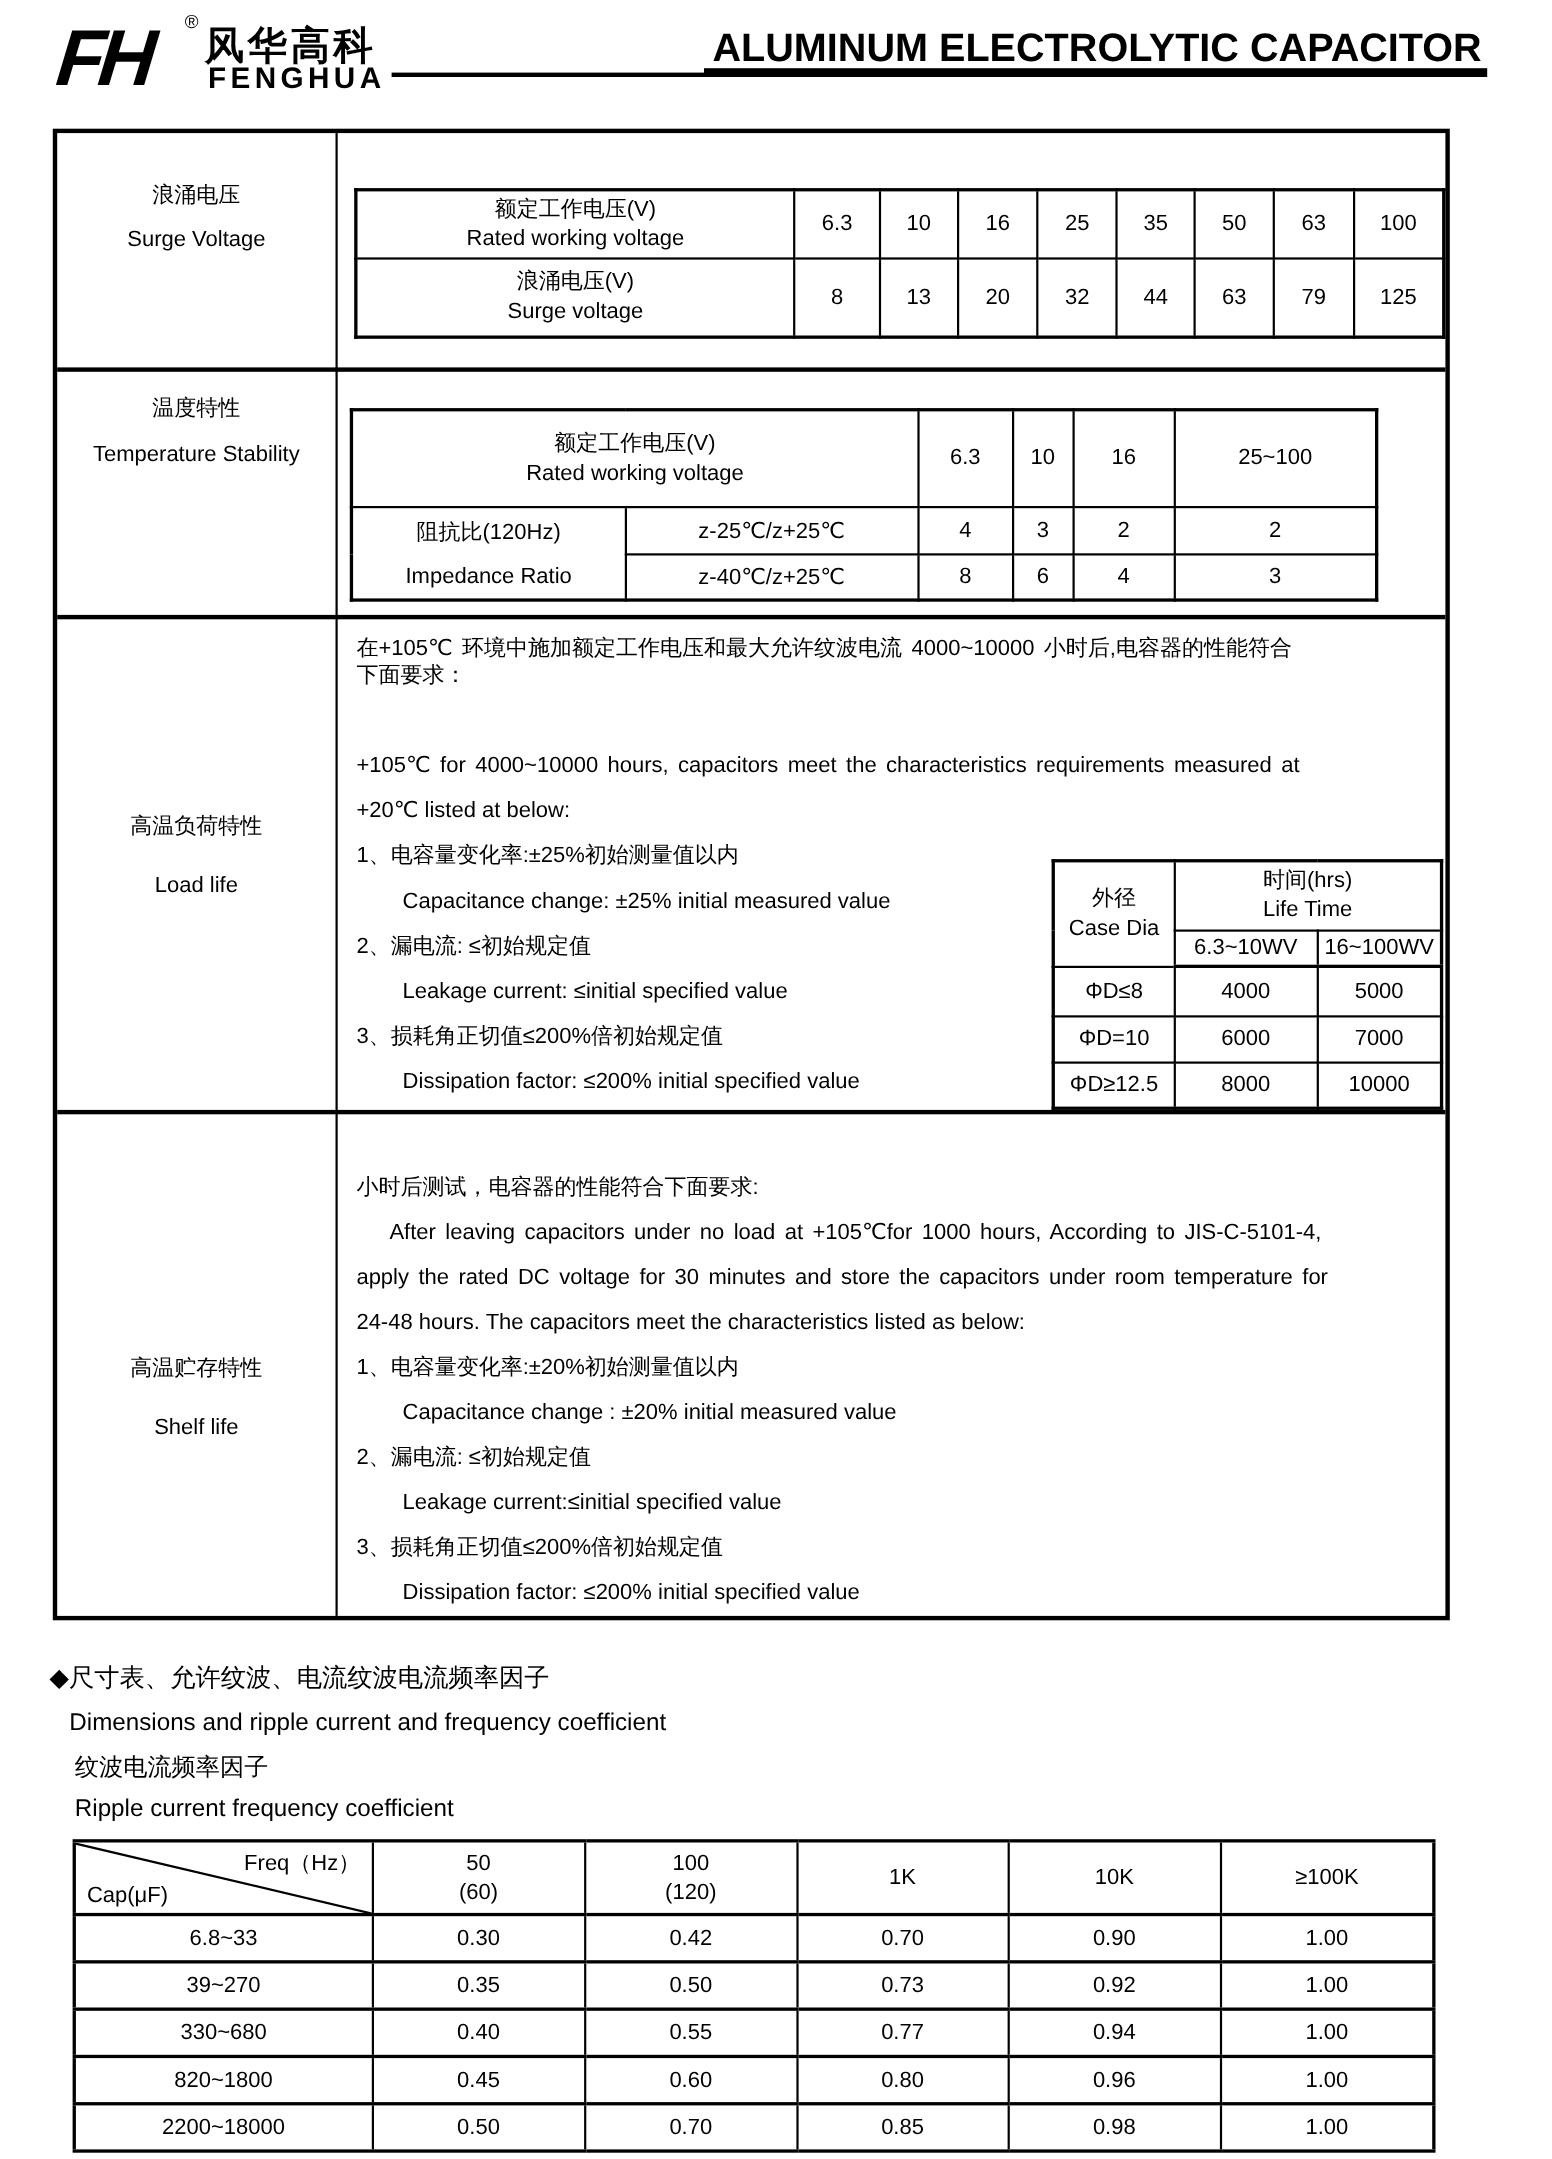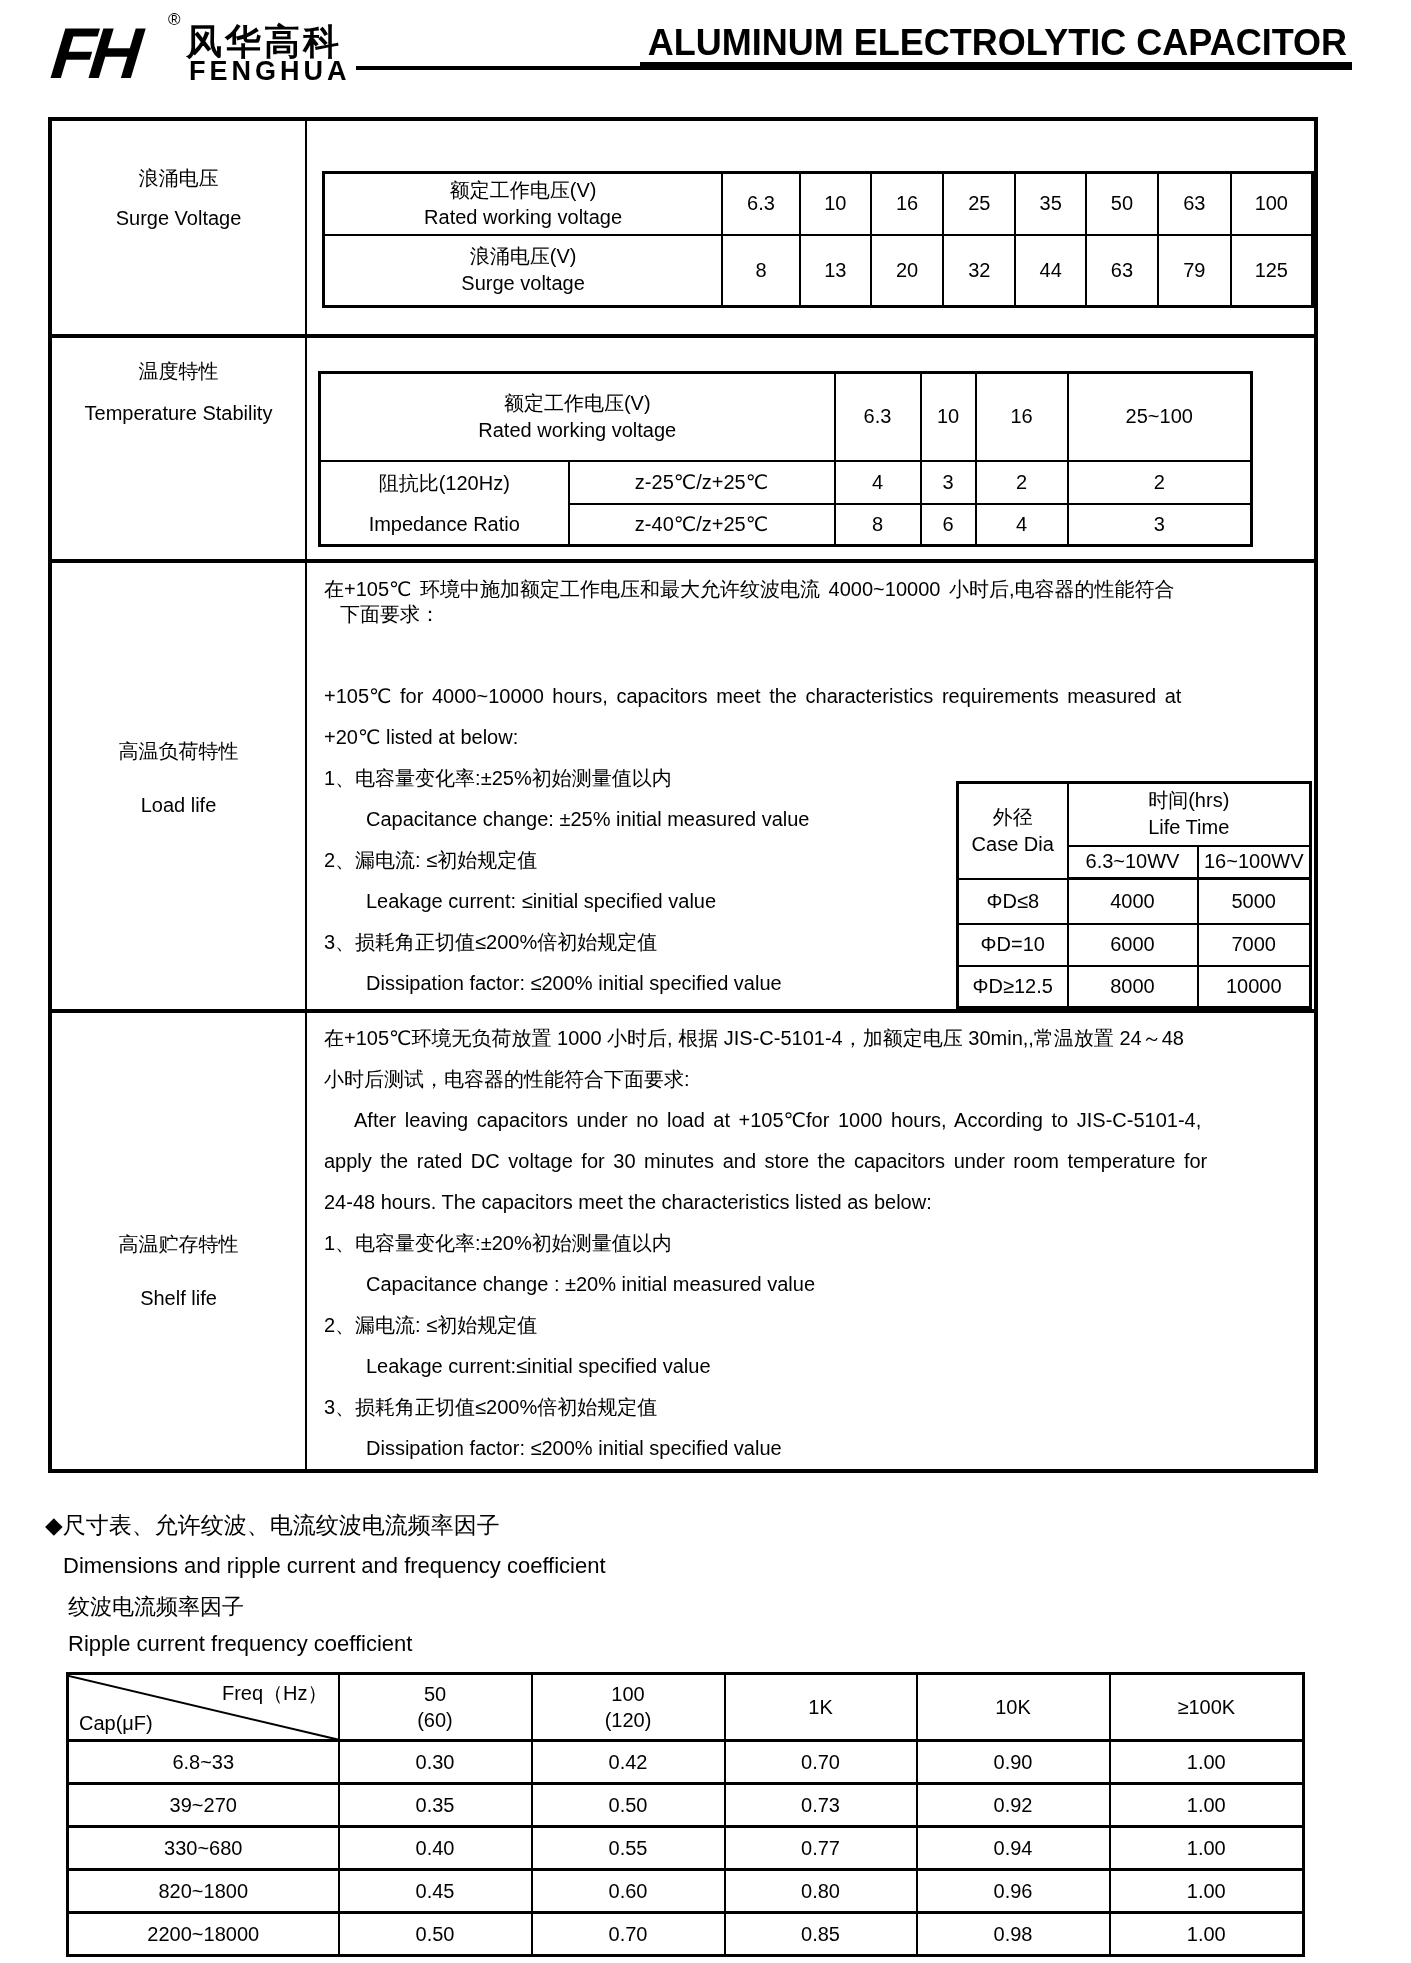--- a/index.html
+++ b/index.html
@@ -171,21 +171,21 @@
         <td>z-40℃/z+25℃</td>
         <td>8</td>
         <td>6</td>
         <td>4</td>
         <td>3</td>
       </tr>
     </tbody>
       </table>
 
     <div class="textline wide" style="top:456px;">在+105℃ 环境中施加额定工作电压和最大允许纹波电流 4000~10000 小时后,电容器的性能符合</div>
-    <div class="textline" style="top:481px;margin-left:16px;">下面要求：</div>
+    <div class="textline" style="top:481px;">下面要求：</div>
     <div class="textline wide" style="top:563px;">+105℃  for 4000~10000 hours, capacitors meet the characteristics requirements measured at</div>
     <div class="textline" style="top:604px;">+20℃  listed at below:</div>
     <div class="textline" style="top:645px;">1、电容量变化率:±25%初始测量值以内</div>
     <div class="textline ind2" style="top:686px;">Capacitance change: ±25% initial measured value</div>
     <div class="textline" style="top:727px;">2、漏电流: ≤初始规定值</div>
     <div class="textline ind2" style="top:768px;">Leakage current: ≤initial specified value</div>
     <div class="textline" style="top:809px;">3、损耗角正切值≤200%倍初始规定值</div>
     <div class="textline ind2" style="top:850px;">Dissipation factor: ≤200% initial specified value</div>
 
     <table class="abs mini-table t-outer">
@@ -220,21 +220,20 @@
         <td>7000</td>
       </tr>
       <tr style="height:42px;">
         <td>ΦD≥12.5</td>
         <td>8000</td>
         <td>10000</td>
       </tr>
     </tbody>
       </table>
 
-    <div class="textline" style="top:905px;">在+105℃环境无负荷放置 1000 小时后, 根据 JIS-C-5101-4，加额定电压 30min,,常温放置 24～48</div>
     <div class="textline" style="top:946px;">小时后测试，电容器的性能符合下面要求:</div>
     <div class="textline ind1 wide" style="top:987px;">After leaving capacitors under no load at +105℃for 1000 hours, According to JIS-C-5101-4,</div>
     <div class="textline wide" style="top:1028px;">apply the rated DC voltage for 30 minutes and store the capacitors under room temperature for</div>
     <div class="textline" style="top:1069px;">24-48 hours. The capacitors meet the characteristics listed as below:</div>
     <div class="textline" style="top:1110px;">1、电容量变化率:±20%初始测量值以内</div>
     <div class="textline ind2" style="top:1151px;">Capacitance change : ±20% initial measured value</div>
     <div class="textline" style="top:1192px;">2、漏电流: ≤初始规定值</div>
     <div class="textline ind2" style="top:1233px;">Leakage current:≤initial specified value</div>
     <div class="textline" style="top:1274px;">3、损耗角正切值≤200%倍初始规定值</div>
     <div class="textline ind2" style="top:1315px;">Dissipation factor: ≤200% initial specified value</div>

